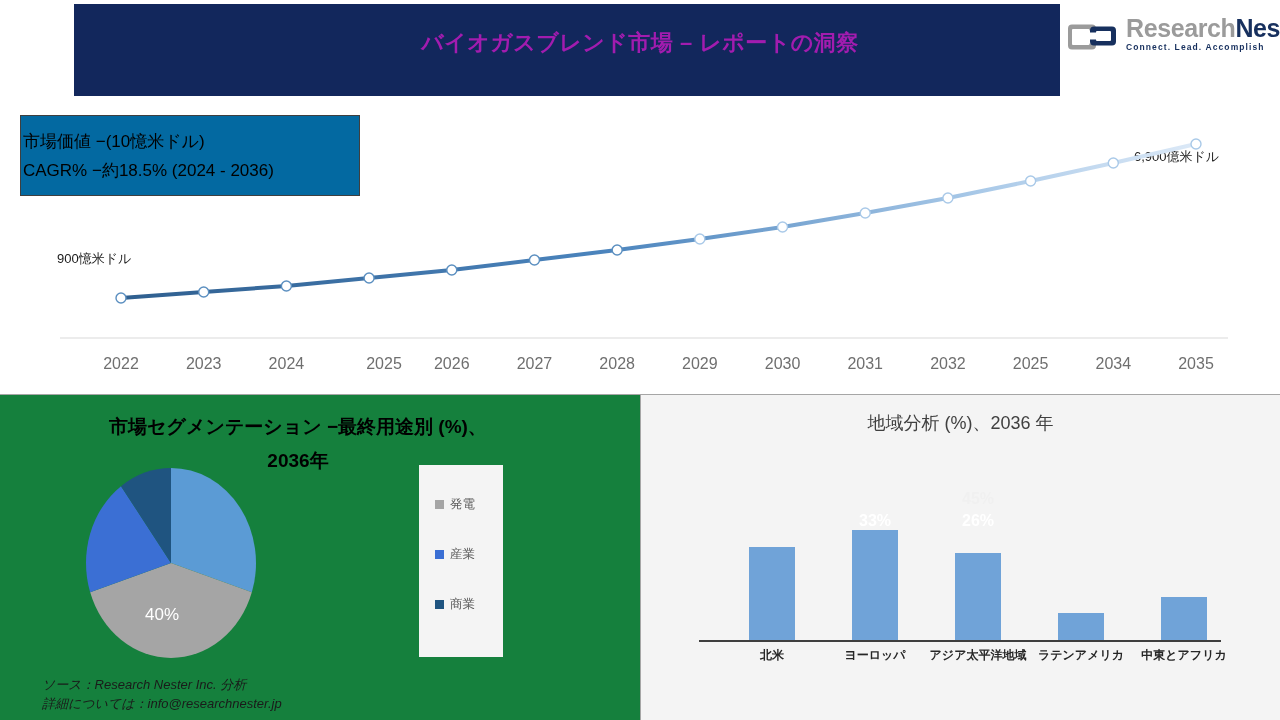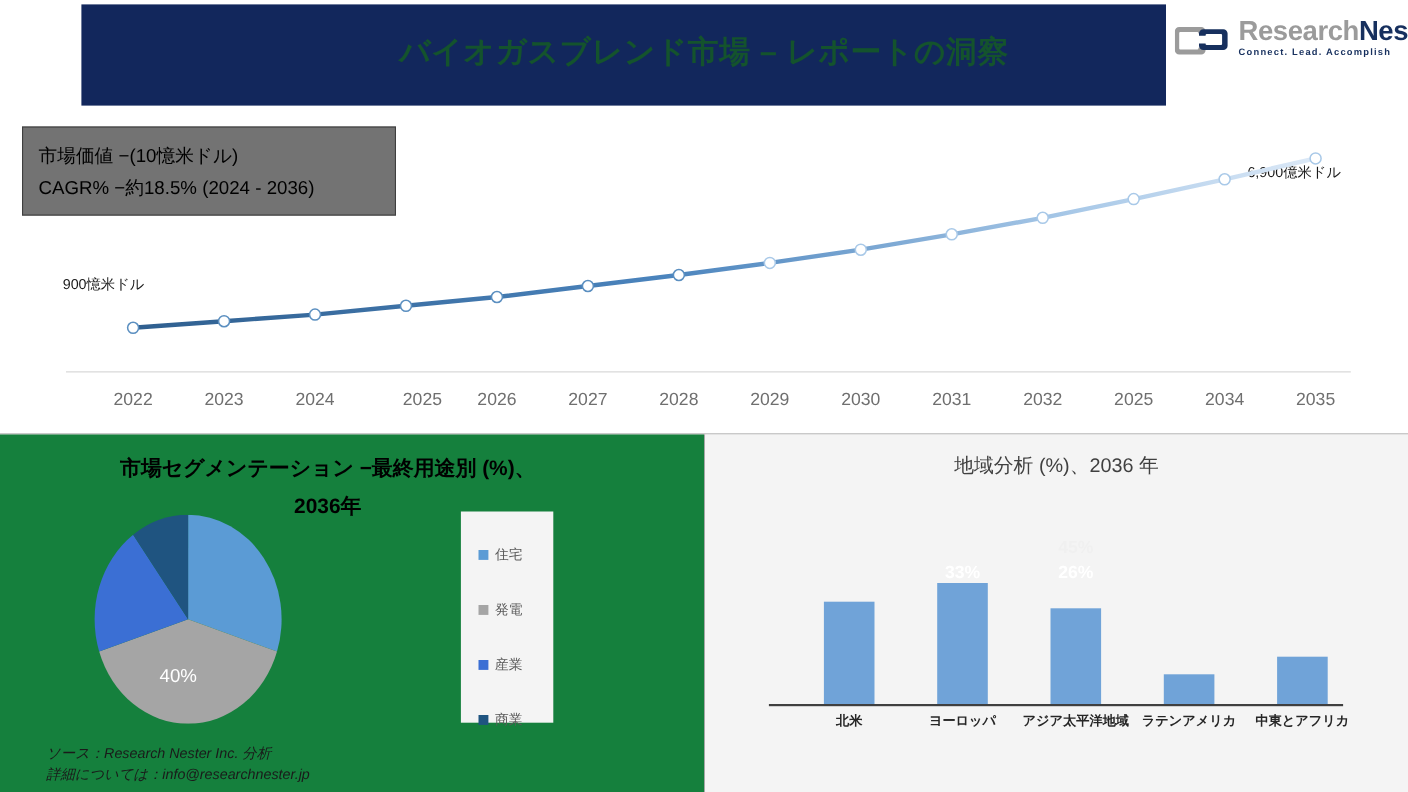--- a/index.html
+++ b/index.html
@@ -28,22 +28,22 @@
     top: 4px;
     width: 986px;
     height: 92px;
     background: #12275c;
   }
   #header-title {
     position: absolute;
     left: 0; right: 0;
     top: 28px;
     text-align: center;
-    color: #14532d;
-    font-size: 28px;
+    color: #a21caf;
+    font-size: 22px;
     font-weight: bold;
     letter-spacing: 0.5px;
     white-space: nowrap;
   }
   #logo {
     position: absolute;
     left: 1068px;
     top: 14px;
     width: 210px;
     height: 52px;
@@ -80,23 +80,23 @@
   }
 
   
   #info-box {
     position: absolute;
     left: 20px;
     top: 115px;
     width: 340px;
     height: 81px;
     border: 1.5px solid #3f3f3f;
-    background: #737373;
+    background: #0369a1;
     box-sizing: border-box;
-    padding: 11px 0 0 14px;
+    padding: 11px 0 0 2px;
   }
   .info-line {
     font-size: 17px;
     color: #000000;
     line-height: 29px;
     white-space: nowrap;
   }
 
   
   #line-chart {
@@ -372,24 +372,20 @@
         <path d="M 88 95 L 88 0 A 85 95 0 0 1 168.83980388508803 124.35661446562 Z" fill="#5b9bd5"></path>
         <path d="M 88 95 L 168.83980388508803 124.35661446562 A 85 95 0 0 1 7.160196114911955 124.35661446562001 Z" fill="#a5a5a5"></path>
         <path d="M 88 95 L 7.160196114911955 124.35661446562001 A 85 95 0 0 1 38.038253555139775 18.143385534380002 Z" fill="#3b6fd4"></path>
         <path d="M 88 95 L 38.038253555139775 18.143385534380002 A 85 95 0 0 1 87.99999999999999 0 Z" fill="#1f5480"></path>
       </g>
   </svg>
   <div id="pie-value-label">40%</div>
 
   <div id="pie-legend">
       <div class="legend-row">
-        <span class="legend-swatch" style="background: rgb(91, 155, 213);"></span>
-        <span class="legend-label">住宅</span>
-      </div>
-      <div class="legend-row">
         <span class="legend-swatch" style="background: rgb(165, 165, 165);"></span>
         <span class="legend-label">発電</span>
       </div>
       <div class="legend-row">
         <span class="legend-swatch" style="background: rgb(59, 111, 212);"></span>
         <span class="legend-label">産業</span>
       </div>
       <div class="legend-row">
         <span class="legend-swatch" style="background: rgb(31, 84, 128);"></span>
         <span class="legend-label">商業</span>

